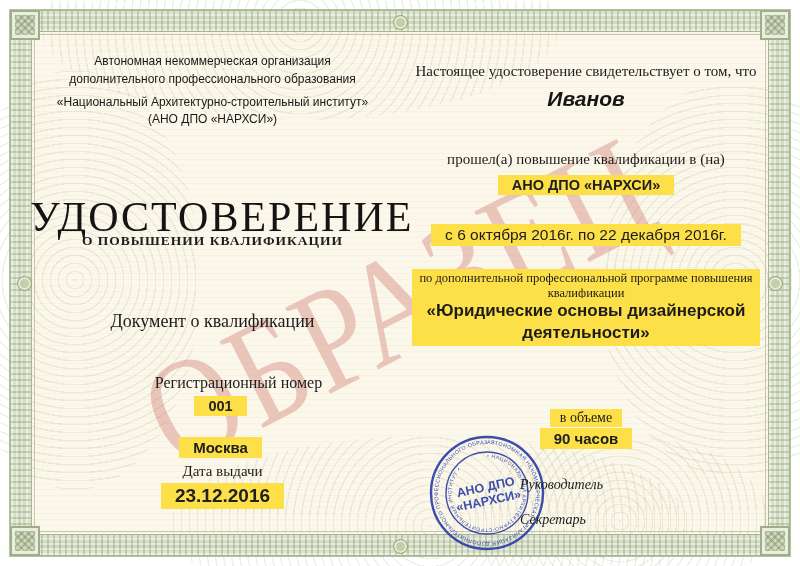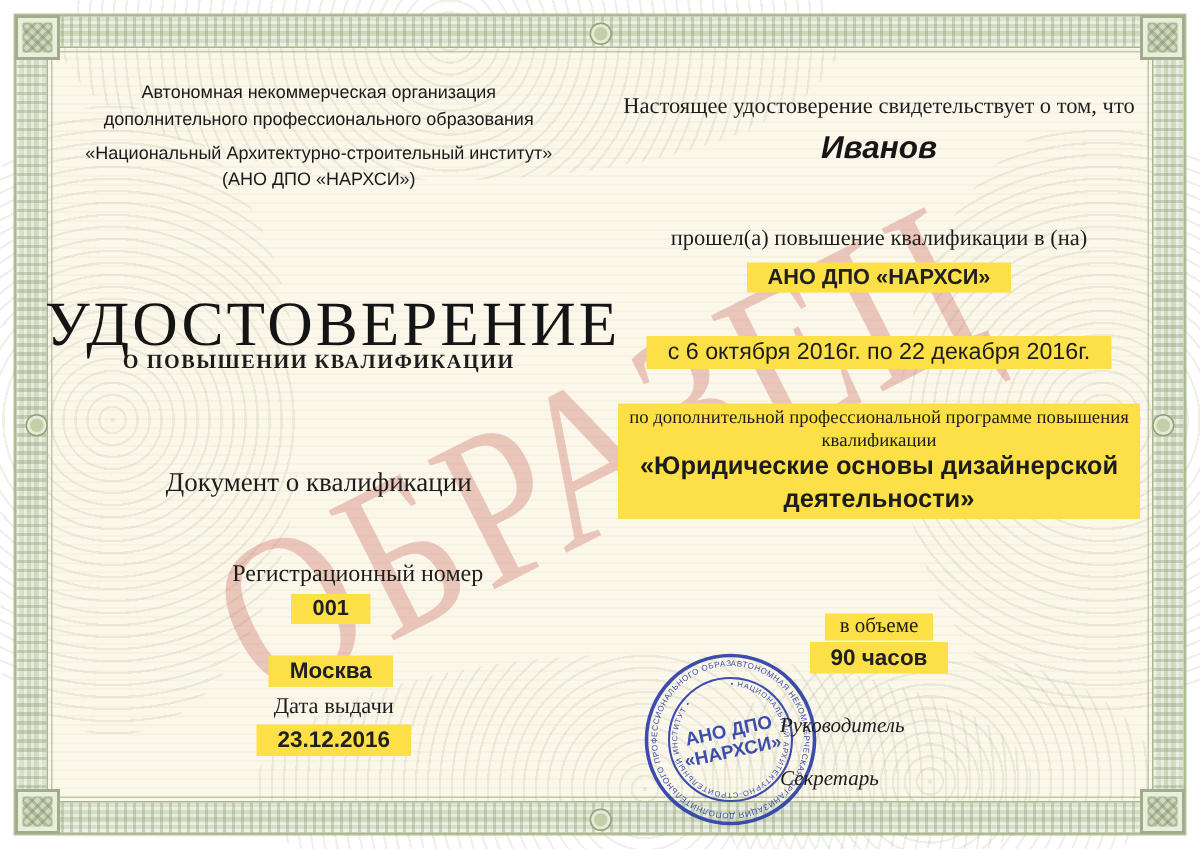--- a/index.html
+++ b/index.html
@@ -105,21 +105,21 @@
   <div class="t colL org-line" style="top:112px">(АНО ДПО «НАРХСИ»)</div>
 
   <div class="t colL title" style="top:193px">УДОСТОВЕРЕНИЕ</div>
   <div class="t colL subtitle" style="top:233px">О ПОВЫШЕНИИ КВАЛИФИКАЦИИ</div>
   <div class="t colL doctype" style="top:311px">Документ о квалификации</div>
 
   <div class="t colL lbl16 sx26" style="top:374px">Регистрационный номер</div>
   <div class="t colL sx8" style="top:396px"><span class="val box">001</span></div>
   <div class="t colL sx8" style="top:437px"><span class="val box" style="font-size:15px">Москва</span></div>
   <div class="t colL lbl15 sx10" style="top:463px">Дата выдачи</div>
-  <div class="t colL sx10" style="top:483px"><span class="val box" style="font-size:15px">23.12.2016</span></div>
+  <div class="t colL sx10" style="top:483px"><span class="val box" style="font-size:19px">23.12.2016</span></div>
 
   <div class="t colR intro" style="top:63px">Настоящее удостоверение свидетельствует о том, что</div>
   <div class="t colR fio" style="top:87px">Иванов</div>
   <div class="t colR intro" style="top:151px">прошел(а) повышение квалификации в (на)</div>
   <div class="t colR" style="top:175px"><span class="val box">АНО ДПО «НАРХСИ»</span></div>
   <div class="t colR" style="top:224px"><span class="period box">с 6 октября 2016г. по 22 декабря 2016г.</span></div>
   <div class="t colR" style="top:269px"><span class="prgintro box" style="padding:2px 6px">по дополнительной профессиональной программе повышения квалификации</span></div>
   <div class="t colR" style="top:298px"><span class="program box" style="max-width:330px">«Юридические основы дизайнерской деятельности»</span></div>
   <div class="t colR" style="top:408px"><span class="box" style="font-size:14px;padding:1px 10px">в объеме</span></div>
   <div class="t colR" style="top:428px"><span class="val box" style="font-size:15px">90 часов</span></div>

